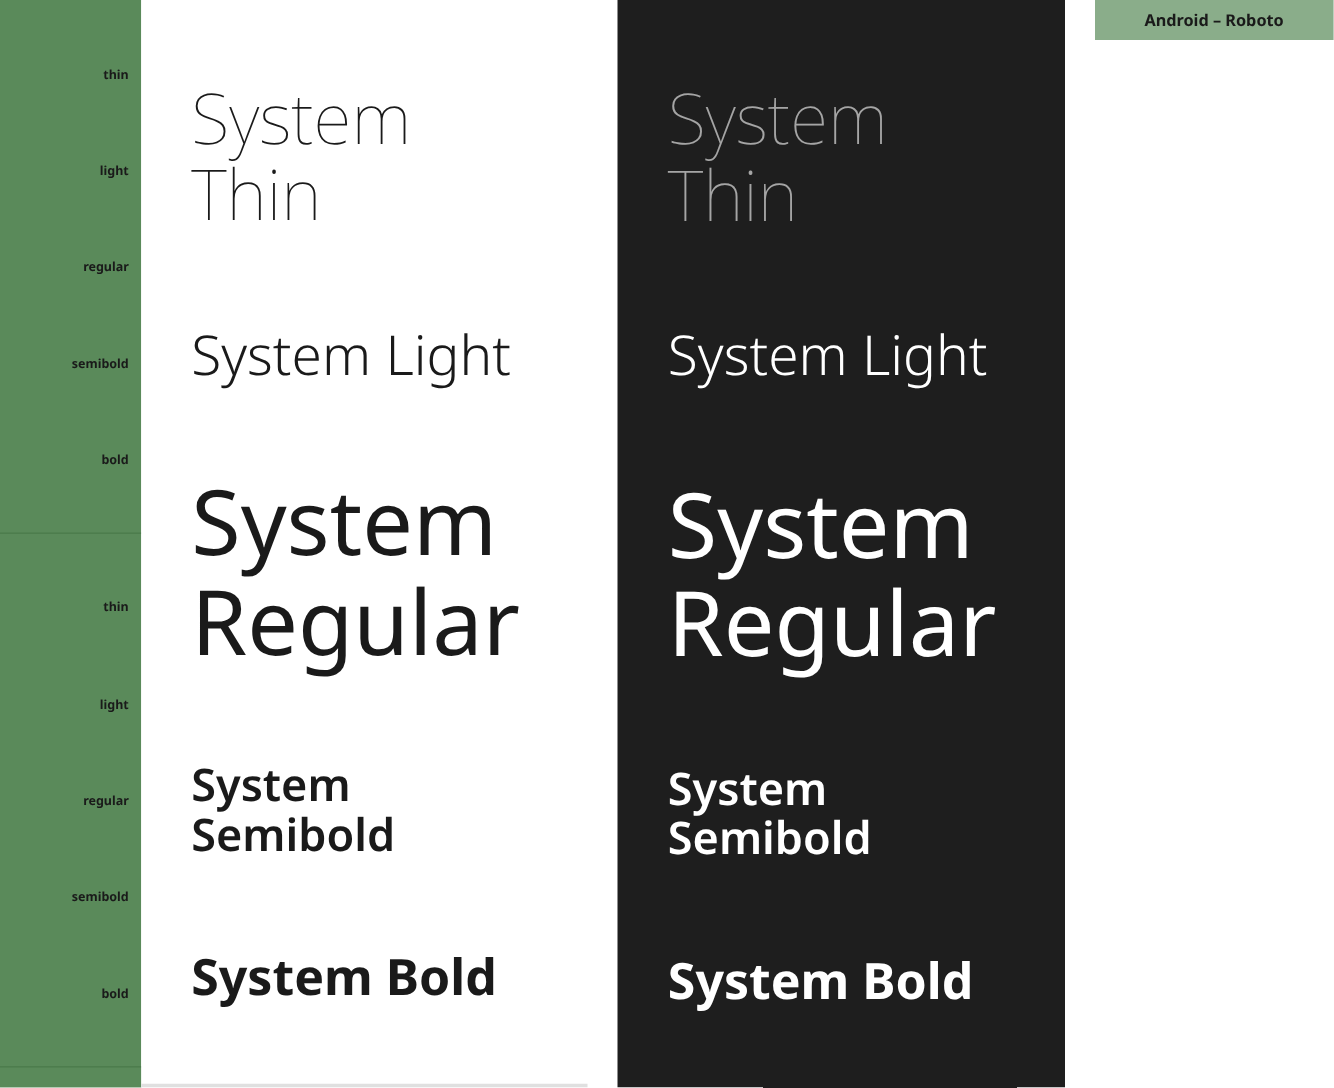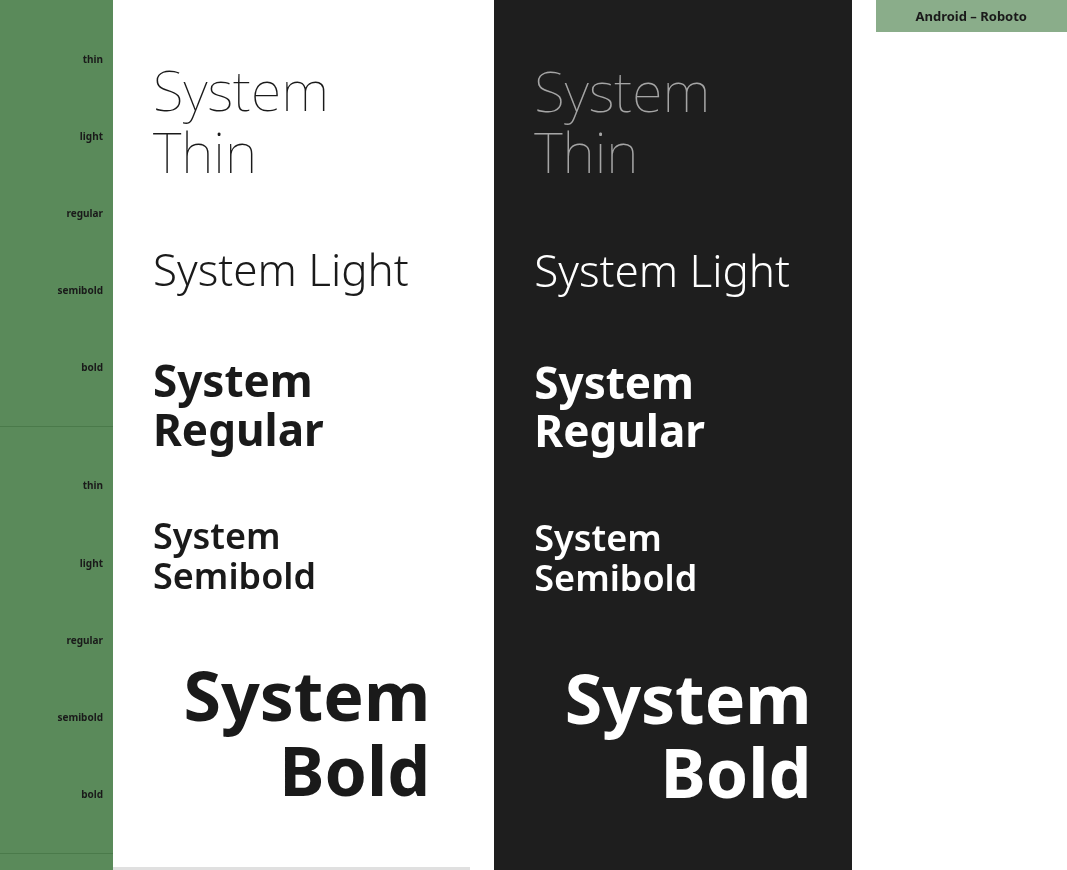--- a/index.html
+++ b/index.html
@@ -100,36 +100,35 @@
       line-height: 1.1;
     }
 
     .text-light {
       font-weight: 300;
       font-size: 44px;
       line-height: 1.1;
     }
 
     .text-regular {
-      font-weight: 700;
-      font-size: 44px;
+      font-weight: 400;
+      font-size: 72px;
       line-height: 1.1;
     }
 
     .text-semibold {
       font-weight: 600;
       font-size: 36px;
       line-height: 1.1;
     }
 
     .text-bold {
       font-weight: 700;
-      font-size: 68px;
+      font-size: 40px;
       line-height: 1.1;
-      text-align: right;
     }
 
     .color-dark {
       color: #1a1a1a;
     }
 
     .color-white {
       color: #ffffff;
     }
 

